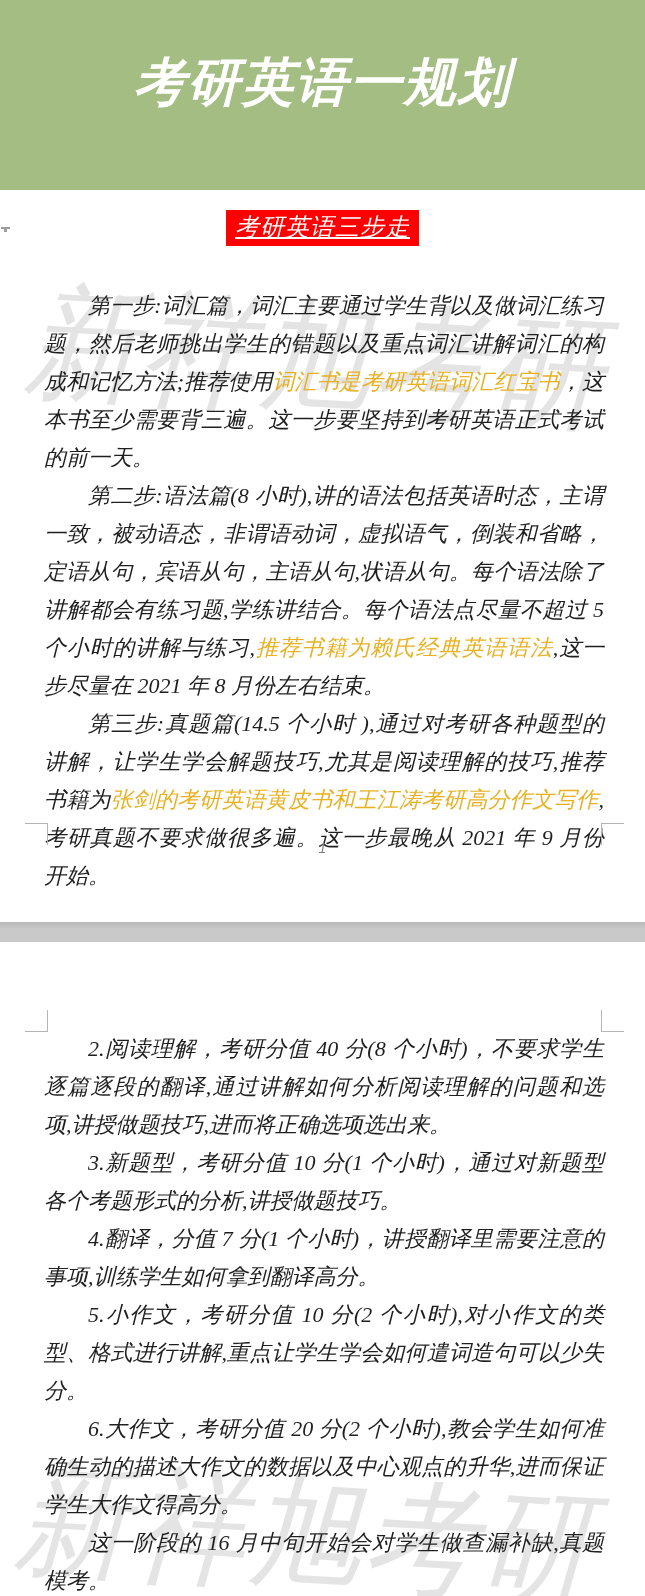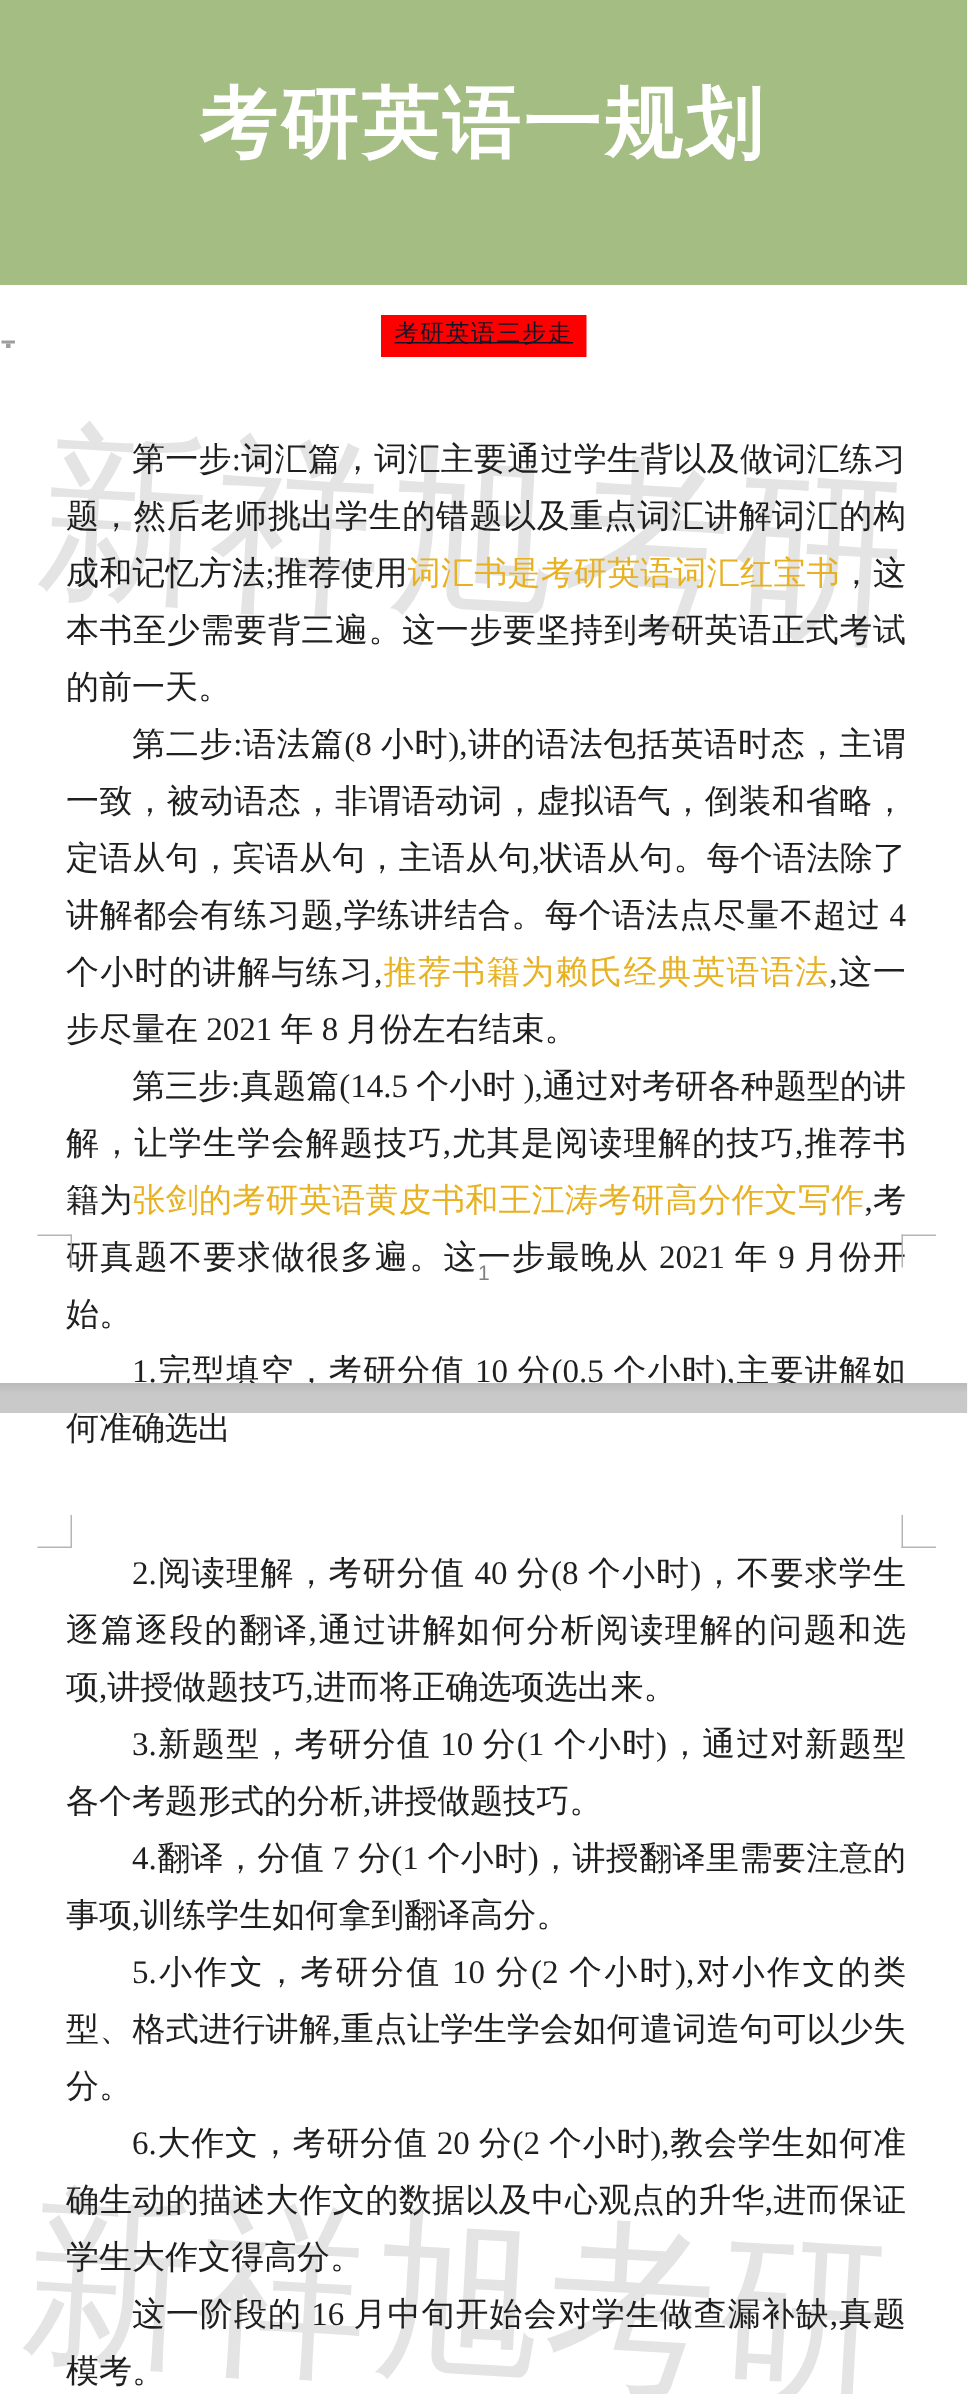--- a/index.html
+++ b/index.html
@@ -1,36 +1,37 @@
 <!DOCTYPE html>
 <html style="--accent: #e8b122; --banner-bg: #a3bd83; --heading-bg: #fe0000; --watermark: #e4e4e4; --gap: #c9c9c9; --mark: #b5b5b5; --body-text: #1f1f1f; --page-num: #808080;"><head>
 <meta charset="utf-8">
 <style>
   html,body{margin:0;padding:0;background:#ffffff;}
   .canvas{
     position:relative;width:645px;height:1596px;overflow:hidden;background:#ffffff;
     font-family:"Liberation Serif","DejaVu Serif",serif;
     color:var(--body-text,#1f1f1f);
+    font-style:italic;
   }
   
   .banner{
     position:absolute;left:0;top:0;width:645px;height:190px;
     background:var(--banner-bg,#a3bd83);
     display:flex;align-items:center;justify-content:center;z-index:4;
   }
   .banner-title{
     font-family:"Liberation Sans","DejaVu Sans",sans-serif;
     font-weight:900;font-size:52px;line-height:1;color:#ffffff;
     letter-spacing:2px;margin-bottom:26px;
   }
   
   .heading-row{position:absolute;left:0;top:210px;width:645px;text-align:center;z-index:3;}
   .heading{
-    display:inline-block;background:var(--heading-bg,#fe0000);color:#0f172a;
-    font-size:16px;line-height:1;padding:5px 9px 7px 9px;
+    display:inline-block;background:var(--heading-bg,#fe0000);color:#ffffff;
+    font-size:24px;line-height:1;padding:5px 9px 7px 9px;
     text-decoration:underline;letter-spacing:1px;
   }
   
   .ruler-marker{position:absolute;left:1px;top:227px;width:9px;height:6px;z-index:3;}
   .ruler-marker .bar{position:absolute;left:0;top:0;width:9px;height:2px;background:#9e9e9e;}
   .ruler-marker .stem{position:absolute;left:3px;top:2px;width:3px;height:3px;background:#9e9e9e;}
   
   .watermark{
     position:absolute;z-index:1;color:var(--watermark,#e4e4e4);
     font-family:"Liberation Sans","DejaVu Sans",sans-serif;
@@ -83,23 +84,22 @@
     <div class="stem"></div>
   </div>
 
   <div class="heading-row">
     <span class="heading">考研英语三步走</span>
   </div>
 
   <div class="watermark wm-p1">新祥旭考研</div>
   <div class="page-text pt-1">
       <p class="para"><span class="seg">第一步:词汇篇，词汇主要通过学生背以及做词汇练习题，然后老师挑出学生的错题以及重点词汇讲解词汇的构成和记忆方法;推荐使用</span><span class="seg accent">词汇书是考研英语词汇红宝书</span><span class="seg">，这本书至少需要背三遍。这一步要坚持到考研英语正式考试的前一天。</span></p>
-      <p class="para"><span class="seg">第二步:语法篇(8 小时),讲的语法包括英语时态，主谓一致，被动语态，非谓语动词，虚拟语气，倒装和省略，定语从句，宾语从句，主语从句,状语从句。每个语法除了讲解都会有练习题,学练讲结合。每个语法点尽量不超过 4 个小时的讲解与练习,</span><span class="seg accent">推荐书籍为赖氏经典英语语法</span><span class="seg">,这一步尽量在 2021 年 8 月份左右结束。</span></p>
+      <p class="para"><span class="seg">第二步:语法篇(8 小时),讲的语法包括英语时态，主谓一致，被动语态，非谓语动词，虚拟语气，倒装和省略，定语从句，宾语从句，主语从句,状语从句。每个语法除了讲解都会有练习题,学练讲结合。每个语法点尽量不超过 5 个小时的讲解与练习,</span><span class="seg accent">推荐书籍为赖氏经典英语语法</span><span class="seg">,这一步尽量在 2021 年 8 月份左右结束。</span></p>
       <p class="para"><span class="seg">第三步:真题篇(14.5 个小时 ),通过对考研各种题型的讲解，让学生学会解题技巧,尤其是阅读理解的技巧,推荐书籍为</span><span class="seg accent">张剑的考研英语黄皮书和王江涛考研高分作文写作</span><span class="seg">,考研真题不要求做很多遍。这一步最晚从 2021 年 9 月份开始。</span></p>
-      <p class="para"><span class="seg">1.完型填空，考研分值 10 分(0.5 个小时),主要讲解如何准确选出</span></p>
     </div>
 
   <div class="mark mark-bl"></div>
   <div class="mark mark-br"></div>
   <div class="page-number">1</div>
 
   <div class="page-gap"></div>
 
   <div class="mark mark-tl"></div>
   <div class="mark mark-tr"></div>

